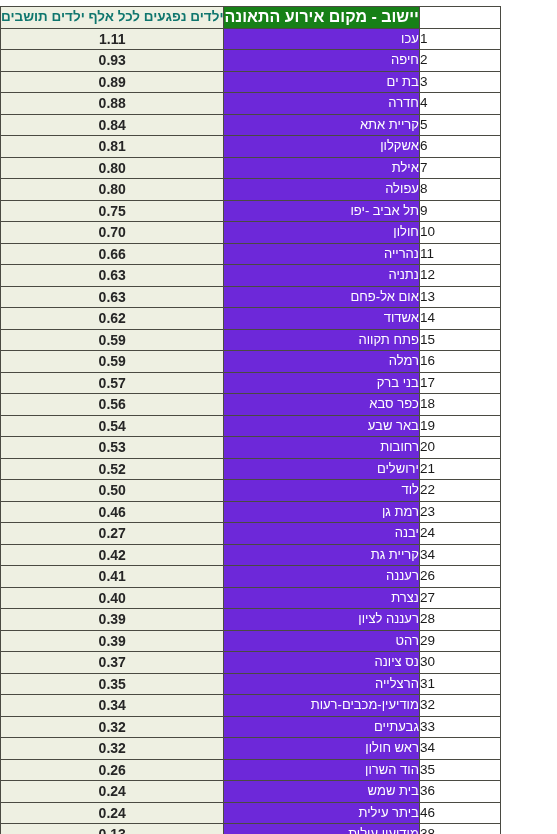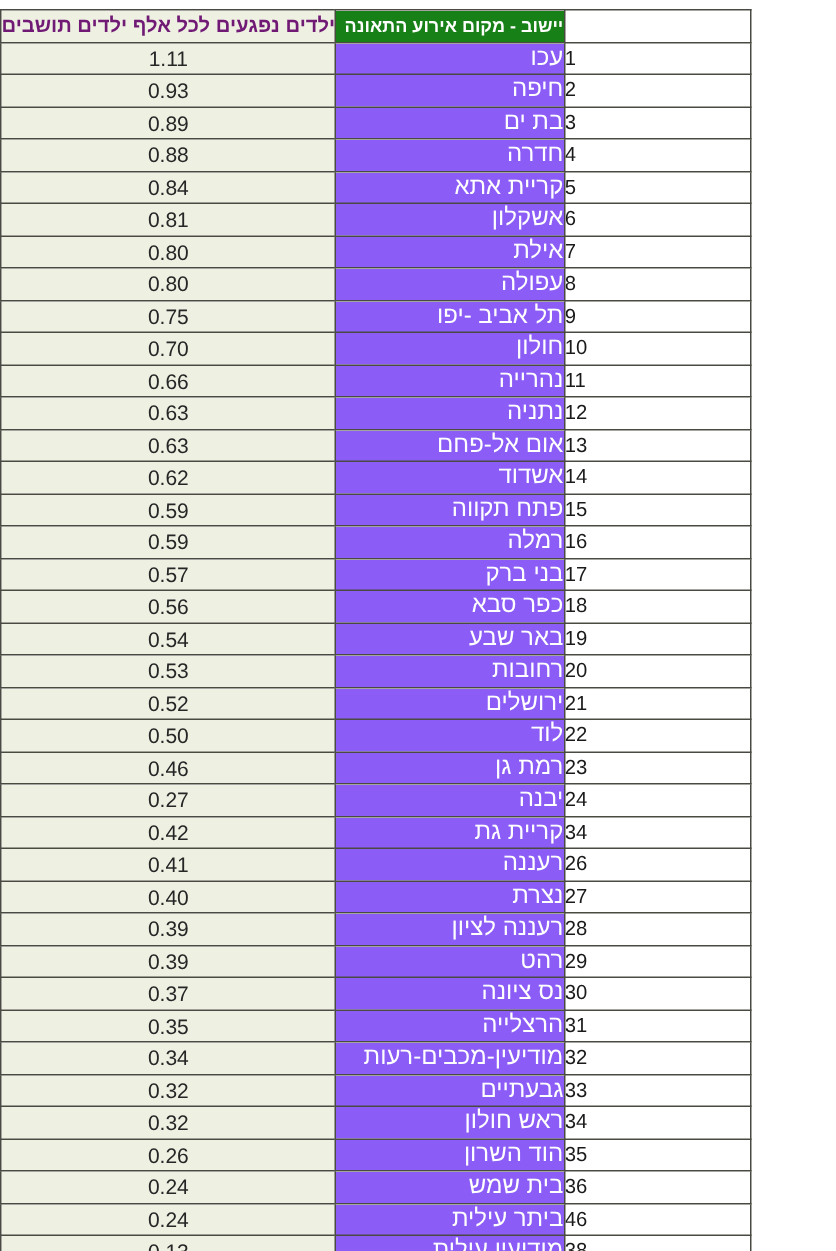--- a/index.html
+++ b/index.html
@@ -55,61 +55,62 @@
     line-height: 28px;
     font-weight: bold;
   }
   th.head-index {
     background: #ffffff;
     border-color: #3f3f38;
   }
   th.head-place {
     background: #178017;
     color: #ffffff;
-    font-size: 12px;
+    font-size: 16px;
     text-align: right;
     padding-right: 5px;
     border-color: #15661a;
   }
   th.head-value {
     background: #eef0e2;
-    color: #701a75;
+    color: #0f766e;
     font-size: 13.5px;
     text-align: right;
     padding-right: 6px;
     border-color: #3f3f38;
   }
 
   
   td.cell-index {
     background: #ffffff;
     color: #1a1a1a;
     font-size: 13.5px;
     text-align: left;
     padding-left: 5px;
     border-color: #3f3f38;
   }
   td.cell-place {
-    background: #8b5cf6;
+    background: #6d28d9;
     color: #ffffff;
-    font-size: 16px;
+    font-size: 13px;
     text-align: right;
     padding-right: 5px;
     border-top-color: #0a6b0f;
     border-bottom-color: #0a6b0f;
     border-right-color: #0a6b0f;
     border-left-color: #0a6b0f;
   }
   td.cell-value {
     background: #eef0e2;
     color: #262626;
     font-size: 14px;
     text-align: center;
     border-color: #4a4a42;
     direction: ltr;
+    font-weight: bold;
   }
 </style>
 </head>
 <body>
 
 <div id="sheet">
 
   <table class="data-table">
     <colgroup>
       <col class="col-value">

